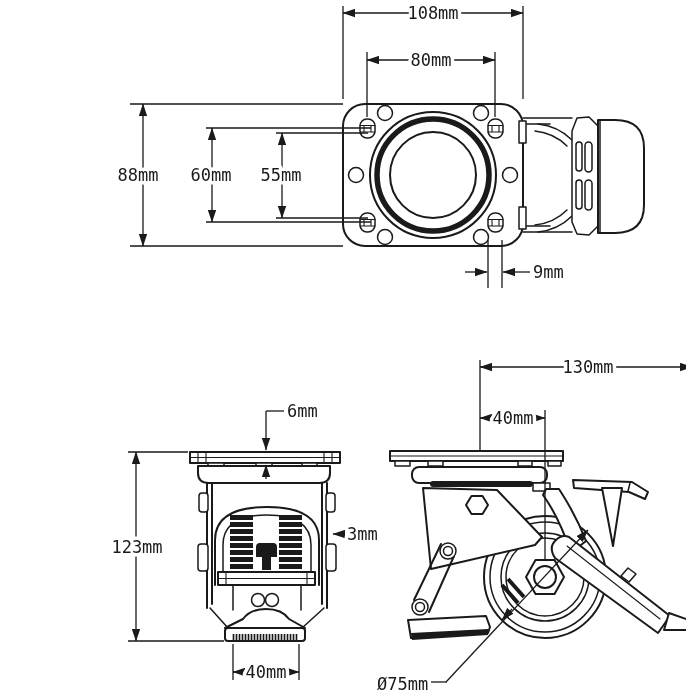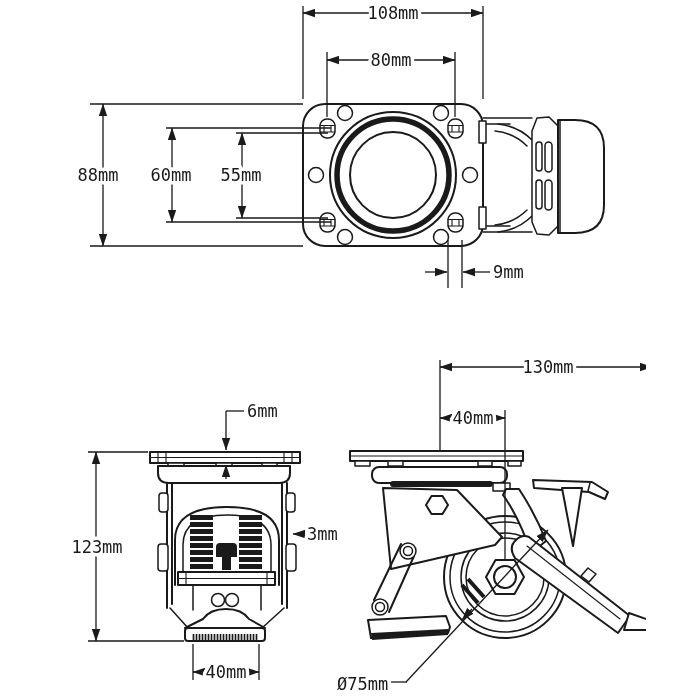--- a/index.html
+++ b/index.html
@@ -1,16 +1,16 @@
 <!DOCTYPE html>
 <html><head>
 <meta charset="utf-8">
 <style>
   html,body{margin:0;padding:0;background:#ffffff;}
-  .page{width:646px;height:700px;background:#ffffff;position:relative;overflow:hidden;}
+  .page{width:646px;height:700px;background:#ffffff;position:relative;overflow:hidden;margin-left:40px;}
   svg{display:block;}
   .s2{fill:none;stroke:#1a1a1a;stroke-width:2;stroke-linecap:round;stroke-linejoin:round;}
   .s15{fill:none;stroke:#1a1a1a;stroke-width:1.5;stroke-linecap:round;stroke-linejoin:round;}
   .s12{fill:none;stroke:#1a1a1a;stroke-width:1.1;stroke-linecap:round;}
   .f{fill:#ffffff;stroke:#1a1a1a;stroke-width:2;stroke-linejoin:round;}
   .f15{fill:#ffffff;stroke:#1a1a1a;stroke-width:1.5;stroke-linejoin:round;}
   .dk{fill:#1a1a1a;stroke:none;}
   .wst{stroke:#ffffff;stroke-width:2.2;fill:none;}
   .dim{stroke:#1a1a1a;stroke-width:1.3;fill:none;}
   .dim-text{font-family:"DejaVu Sans Mono","Liberation Mono",monospace;font-size:17px;fill:#1a1a1a;

